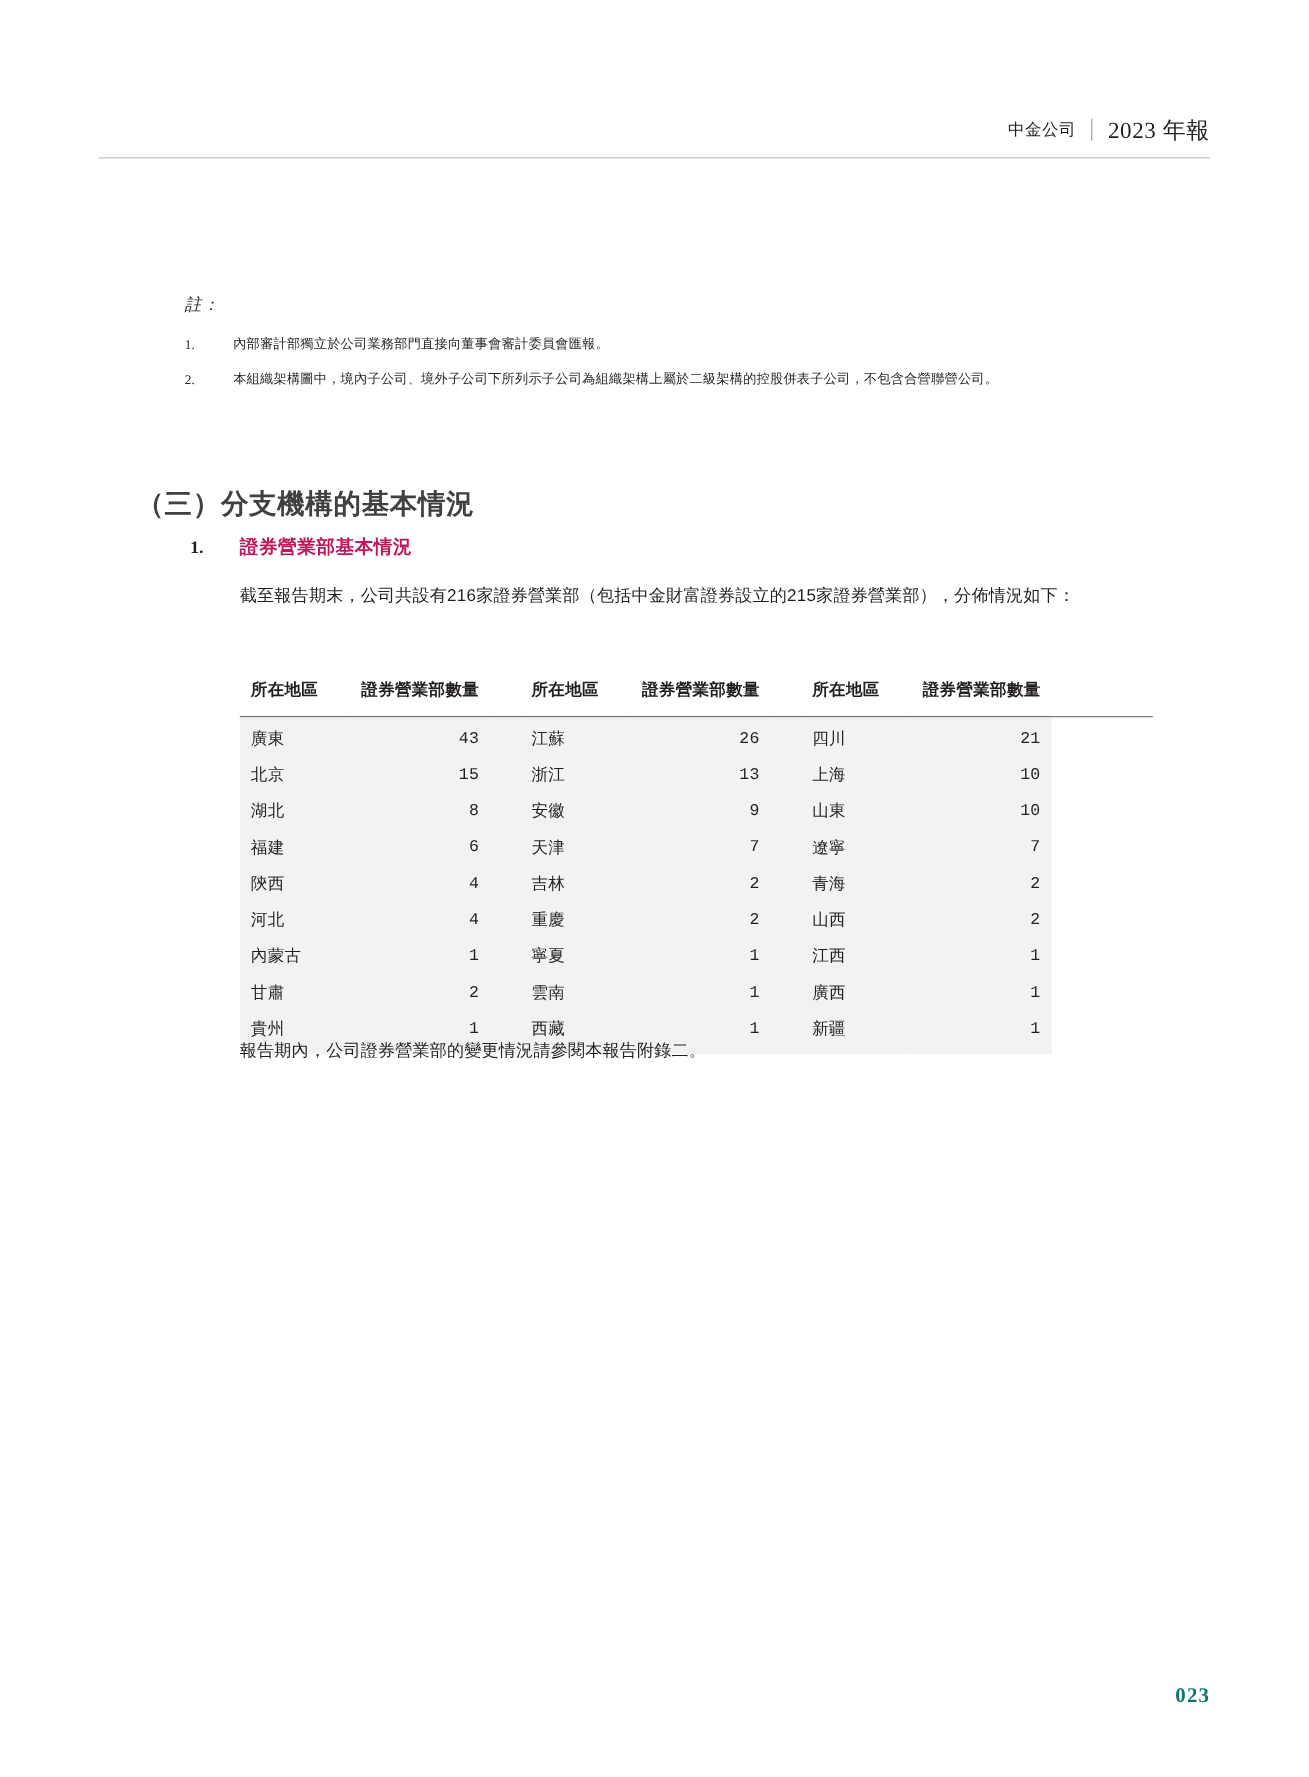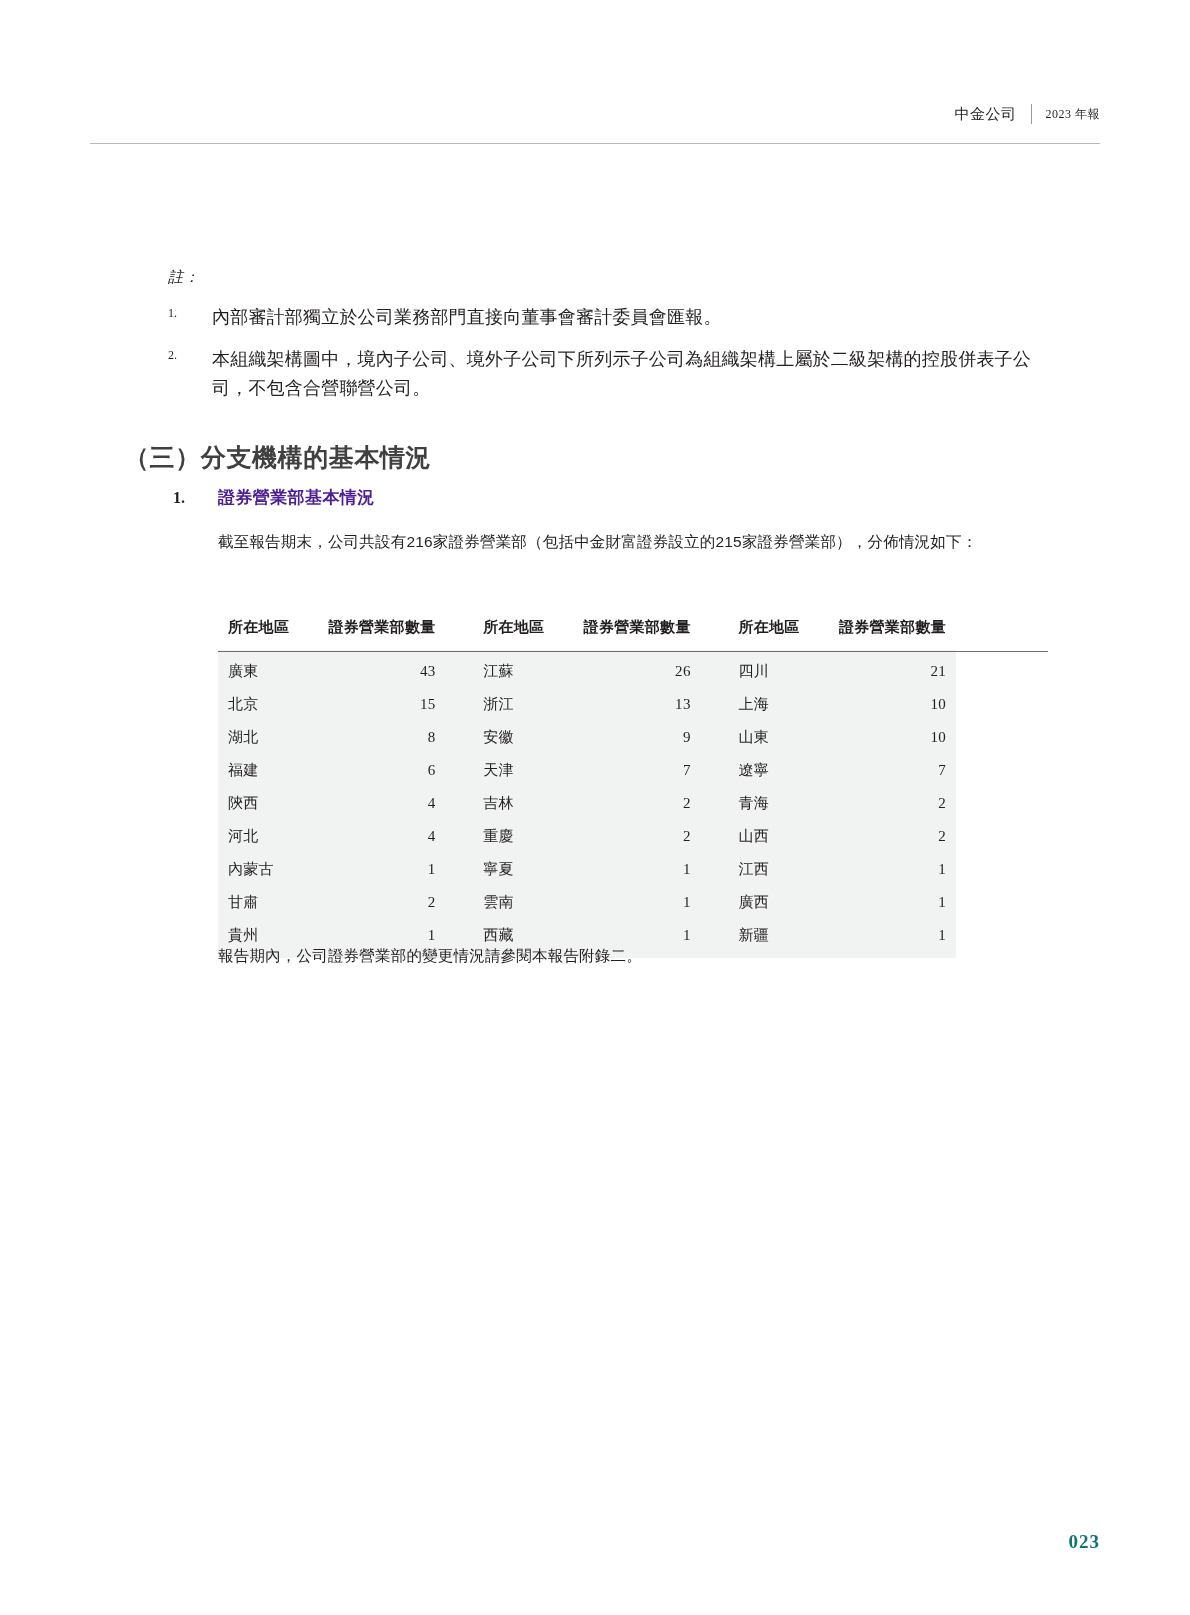--- a/index.html
+++ b/index.html
@@ -37,21 +37,21 @@
     color: #231f20;
     padding-right: 14px;
   }
   .header-divider {
     width: 1px;
     height: 20px;
     background: #9a9a9a;
   }
   .header-year {
     font-family: "Liberation Serif", serif;
-    font-size: 12px;
+    font-size: 21px;
     color: #231f20;
     padding-left: 14px;
     letter-spacing: 0.5px;
   }
   .header-rule {
     position: absolute;
     top: 143px;
     left: 90px;
     width: 1010px;
     height: 1px;
@@ -79,21 +79,21 @@
   }
   .note-num {
     width: 44px;
     flex: 0 0 44px;
     font-size: 12px;
     font-family: "Liberation Serif", serif;
     color: #231f20;
     padding-top: 3px;
   }
   .note-text {
-    font-size: 18px;
+    font-size: 12px;
     line-height: 1.65;
     color: #231f20;
     letter-spacing: 0.2px;
   }
 
   
   .section-heading {
     position: absolute;
     top: 441px;
     left: 124px;
@@ -114,21 +114,21 @@
     width: 45px;
     flex: 0 0 45px;
     font-size: 16px;
     font-weight: bold;
     font-family: "Liberation Serif", serif;
     color: #231f20;
   }
   .subsection-title {
     font-size: 17px;
     font-weight: bold;
-    color: #4c1d95;
+    color: #be185d;
     letter-spacing: 0.4px;
   }
 
   .body-para {
     position: absolute;
     left: 218px;
     width: 835px;
     font-size: 15.5px;
     line-height: 1.85;
     color: #231f20;
@@ -162,21 +162,21 @@
   .branch-table tbody tr {
     background: #f1f2f2;
   }
   .branch-table td {
     padding: 7px 10px;
     letter-spacing: 0.3px;
     font-size: 15px;
   }
   .branch-table td.num {
     text-align: right;
-    font-family: Liberation Serif, serif;
+    font-family: Liberation Mono, monospace;
   }
   .branch-table tbody tr:first-child td {
     padding-top: 12px;
   }
   .branch-table tbody tr:last-child td {
     padding-bottom: 13px;
   }
   .col-region { width: 110px; }
   .col-count  { width: 165px; }
   .col-gap    { width: 12px; }

